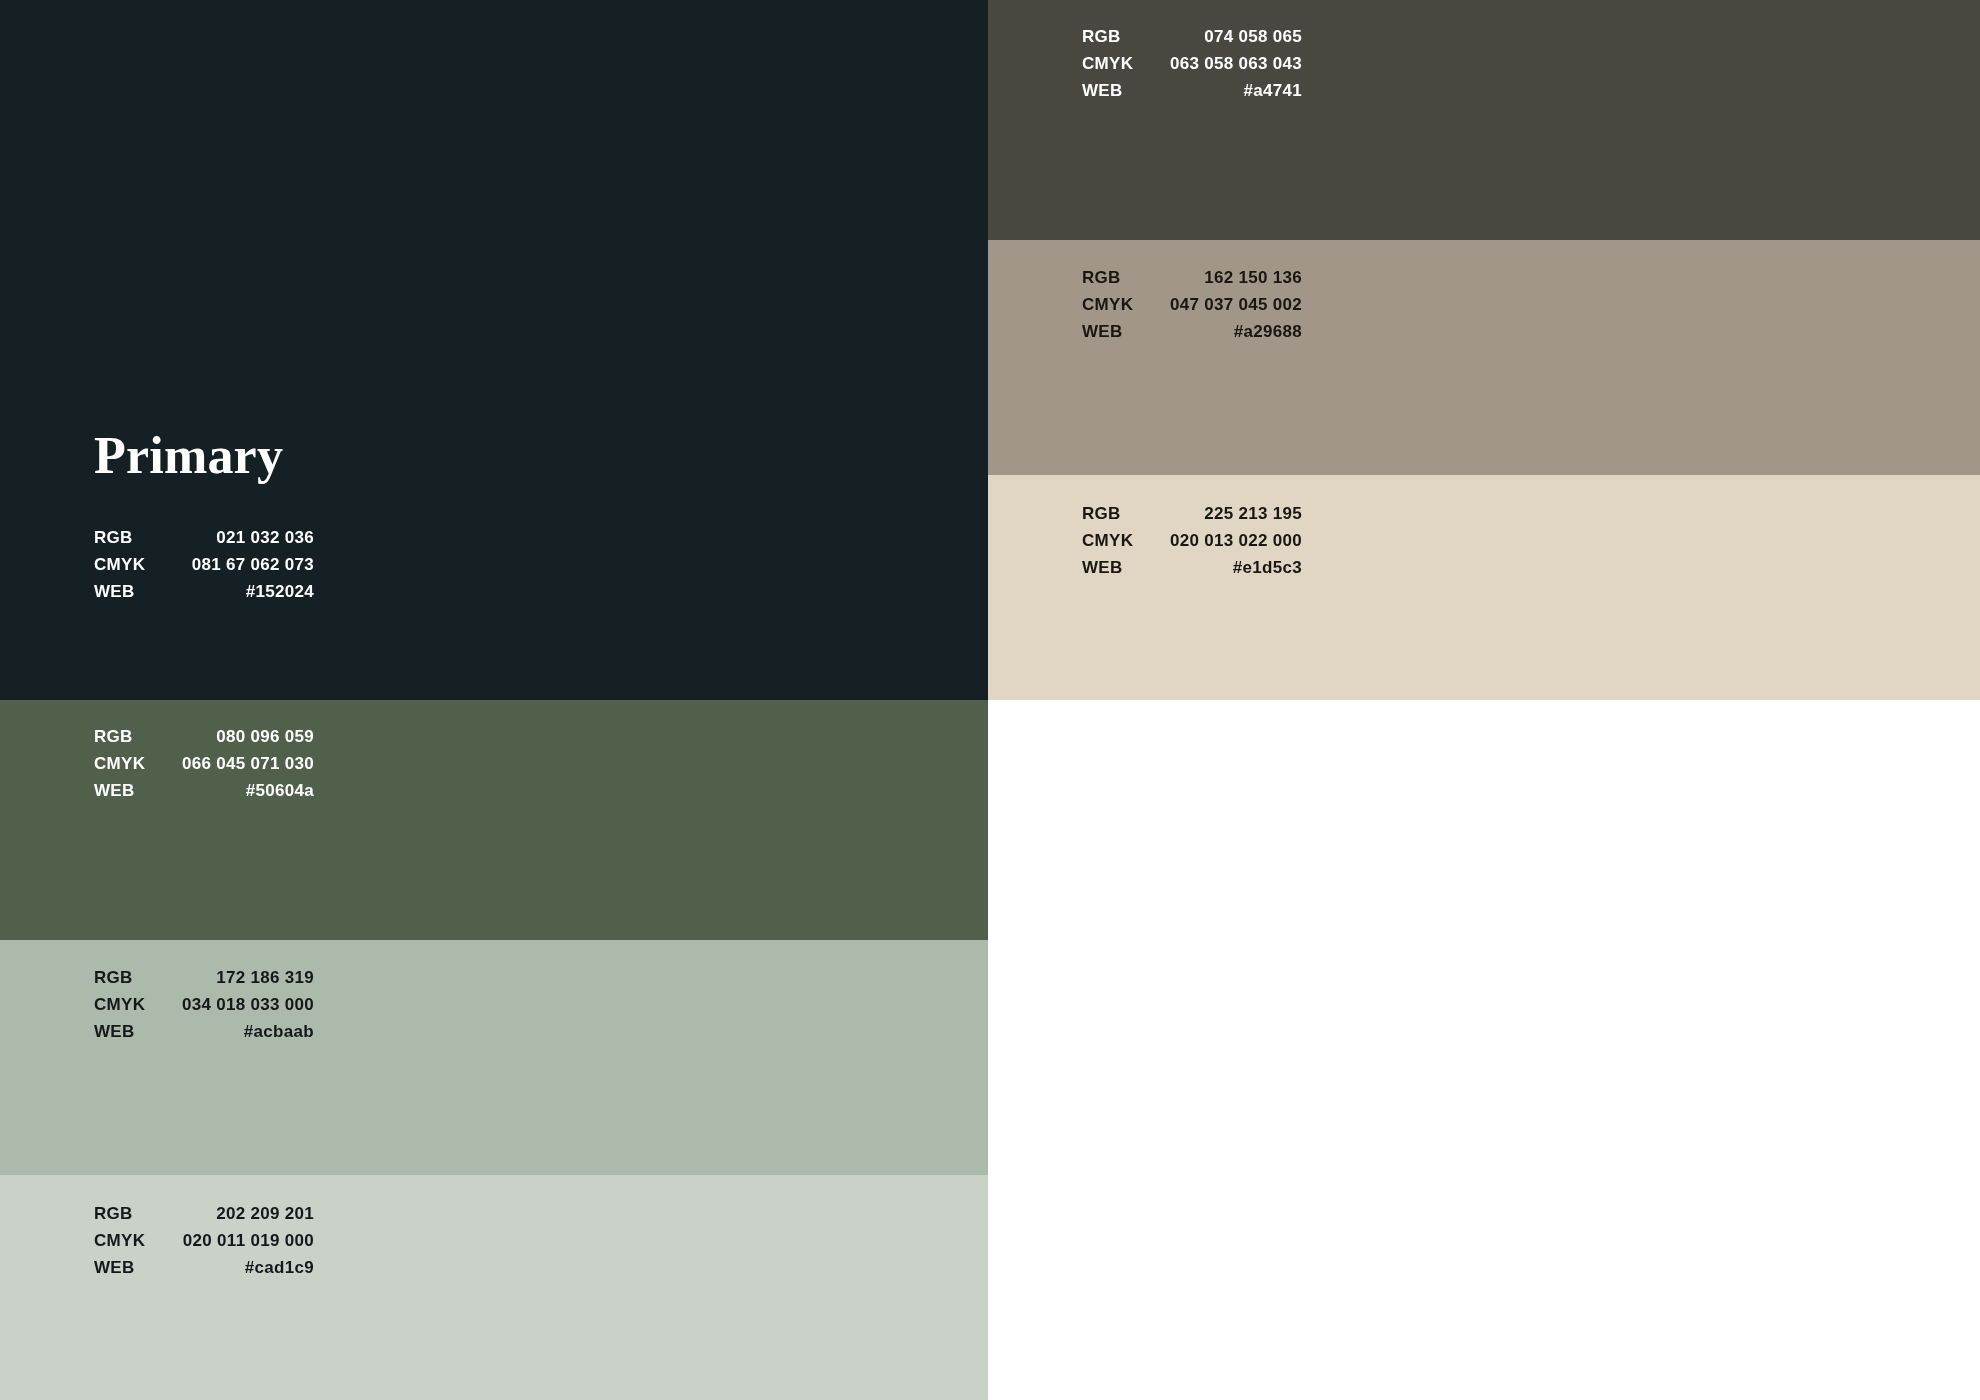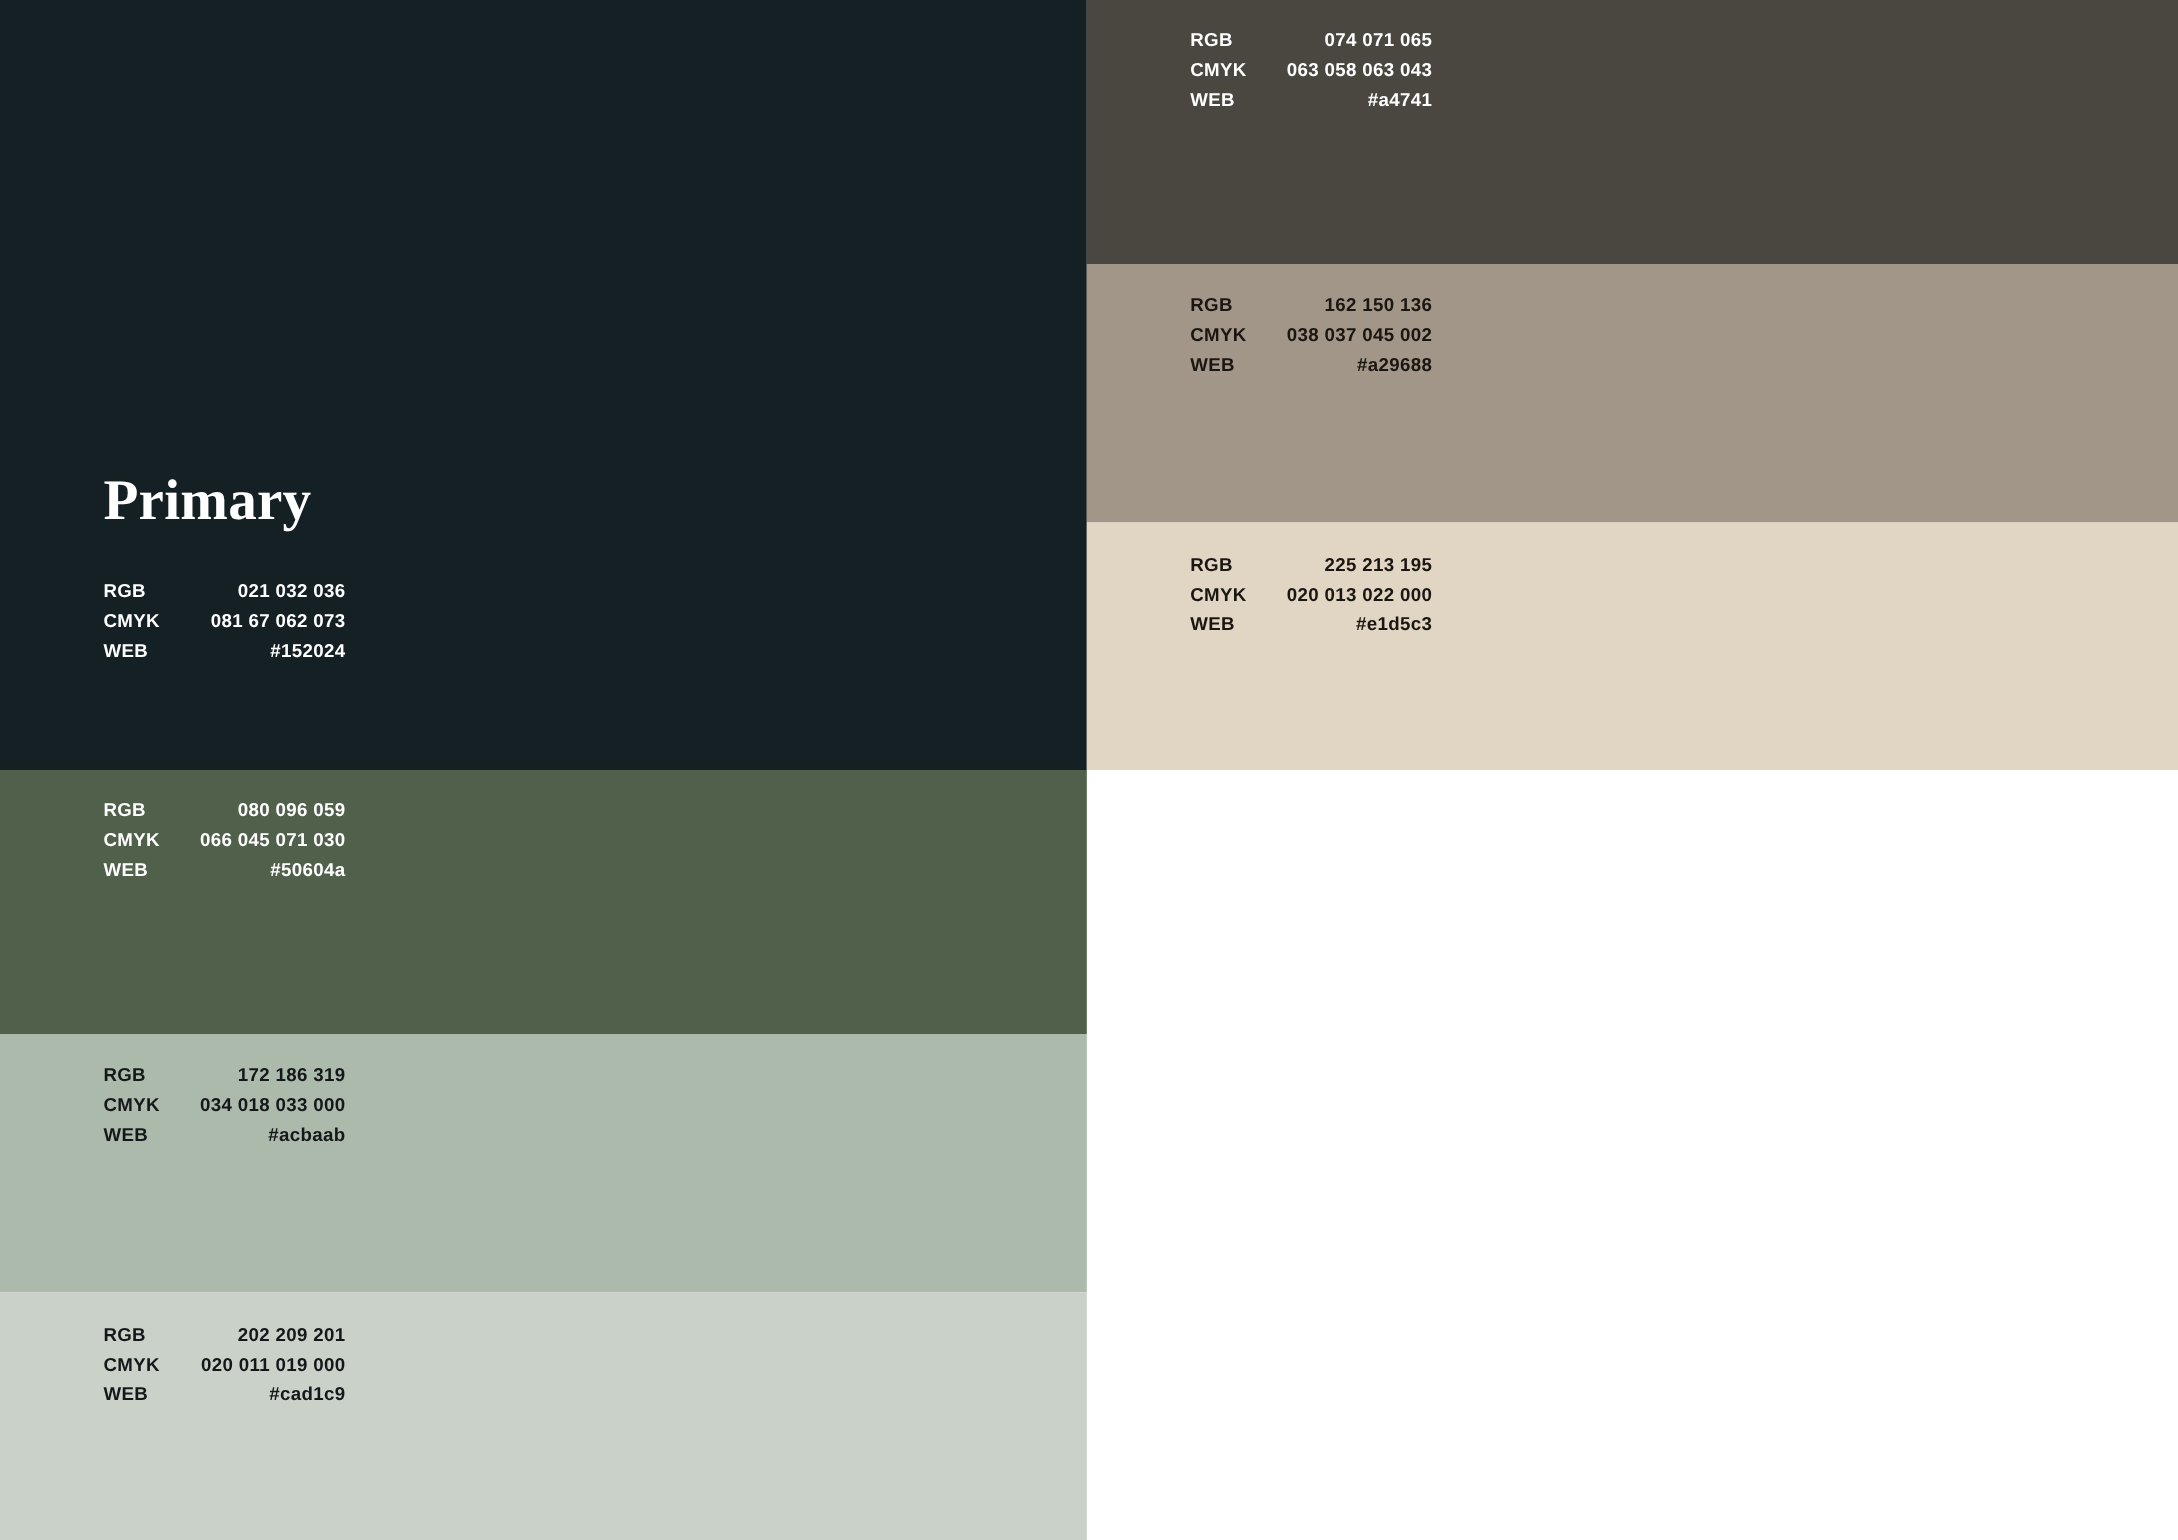--- a/index.html
+++ b/index.html
@@ -181,21 +181,21 @@
 
   <section class="palette-column" id="column-secondary">
 
 
     <div class="swatch-band band-h-1" style="background-color: rgb(74, 71, 65); color: rgb(255, 255, 255);">
       <div class="band-inner">
         <table class="spec-table">
           <tbody>
             <tr class="spec-row">
               <td class="spec-label">RGB</td>
-              <td class="spec-value">074 071 065</td>
+              <td class="spec-value">074 058 065</td>
             </tr>
             <tr class="spec-row">
               <td class="spec-label">CMYK</td>
               <td class="spec-value">063 058 063 043</td>
             </tr>
             <tr class="spec-row">
               <td class="spec-label">WEB</td>
               <td class="spec-value">#a4741</td>
             </tr>
           </tbody>
@@ -206,21 +206,21 @@
     <div class="swatch-band band-h-2" style="background-color: rgb(162, 150, 136); color: rgb(26, 22, 18);">
       <div class="band-inner">
         <table class="spec-table">
           <tbody>
             <tr class="spec-row">
               <td class="spec-label">RGB</td>
               <td class="spec-value">162 150 136</td>
             </tr>
             <tr class="spec-row">
               <td class="spec-label">CMYK</td>
-              <td class="spec-value">038 037 045 002</td>
+              <td class="spec-value">047 037 045 002</td>
             </tr>
             <tr class="spec-row">
               <td class="spec-label">WEB</td>
               <td class="spec-value">#a29688</td>
             </tr>
           </tbody>
         </table>
       </div>
     </div>
 

